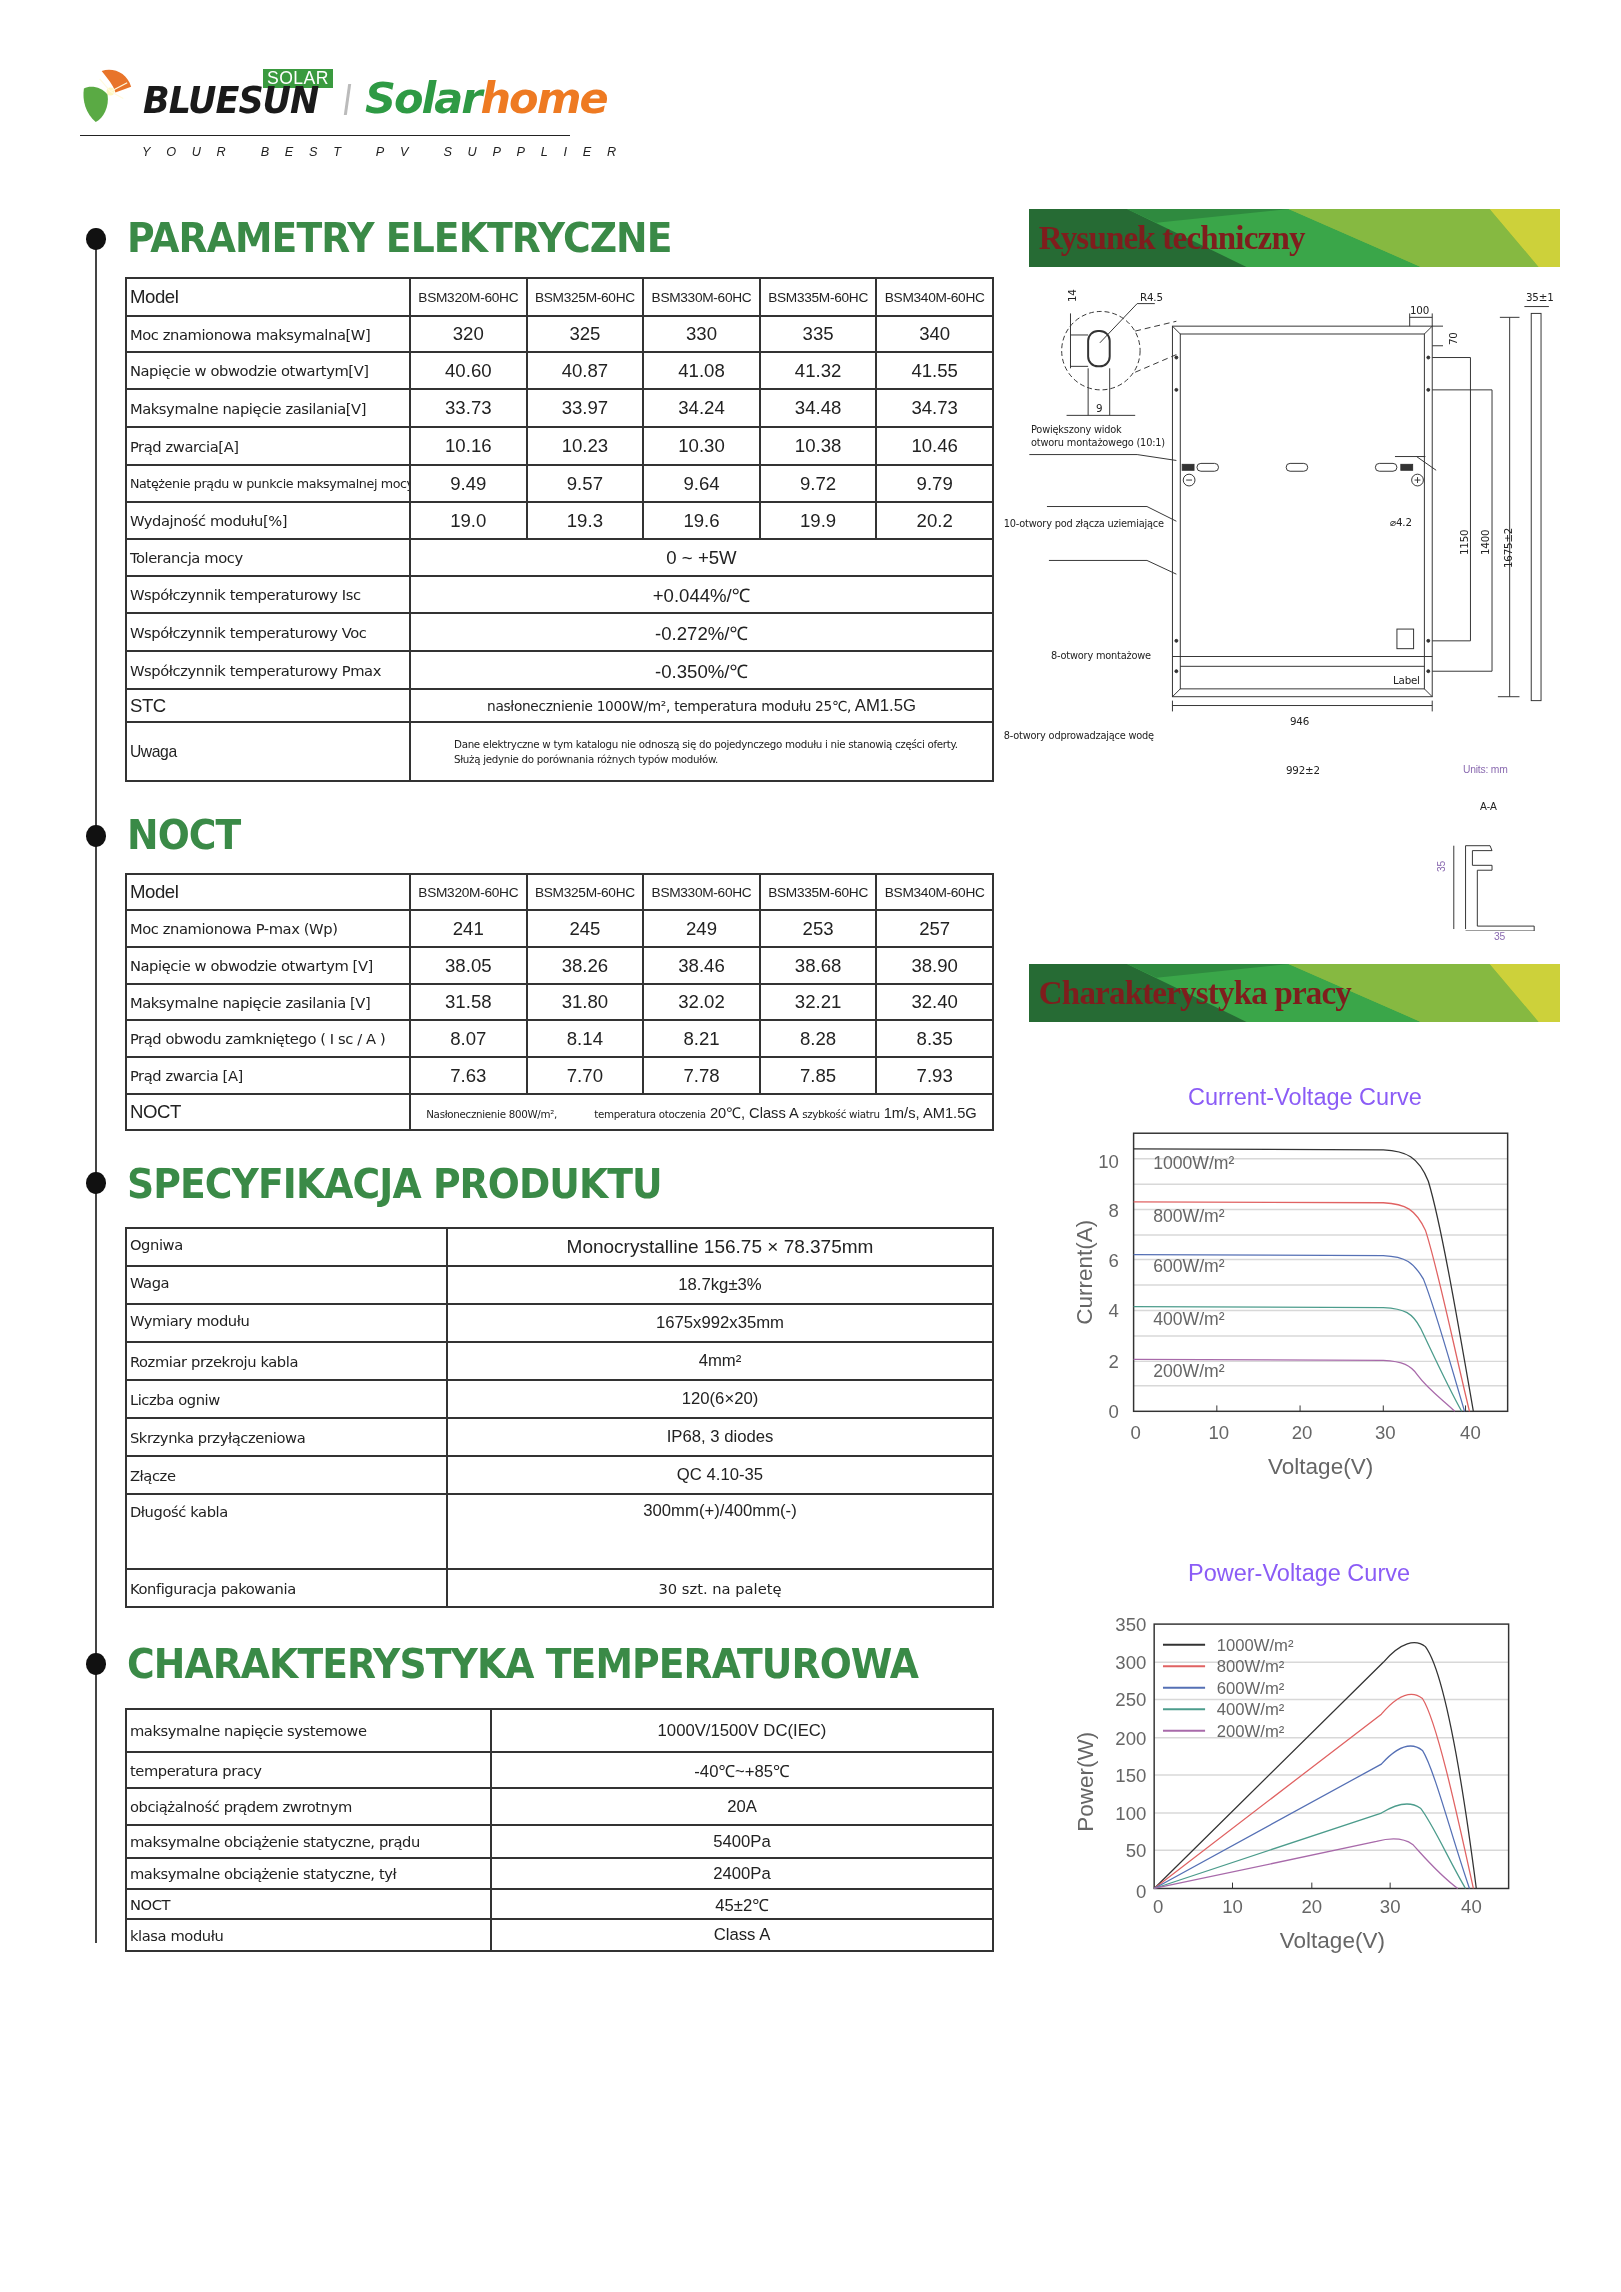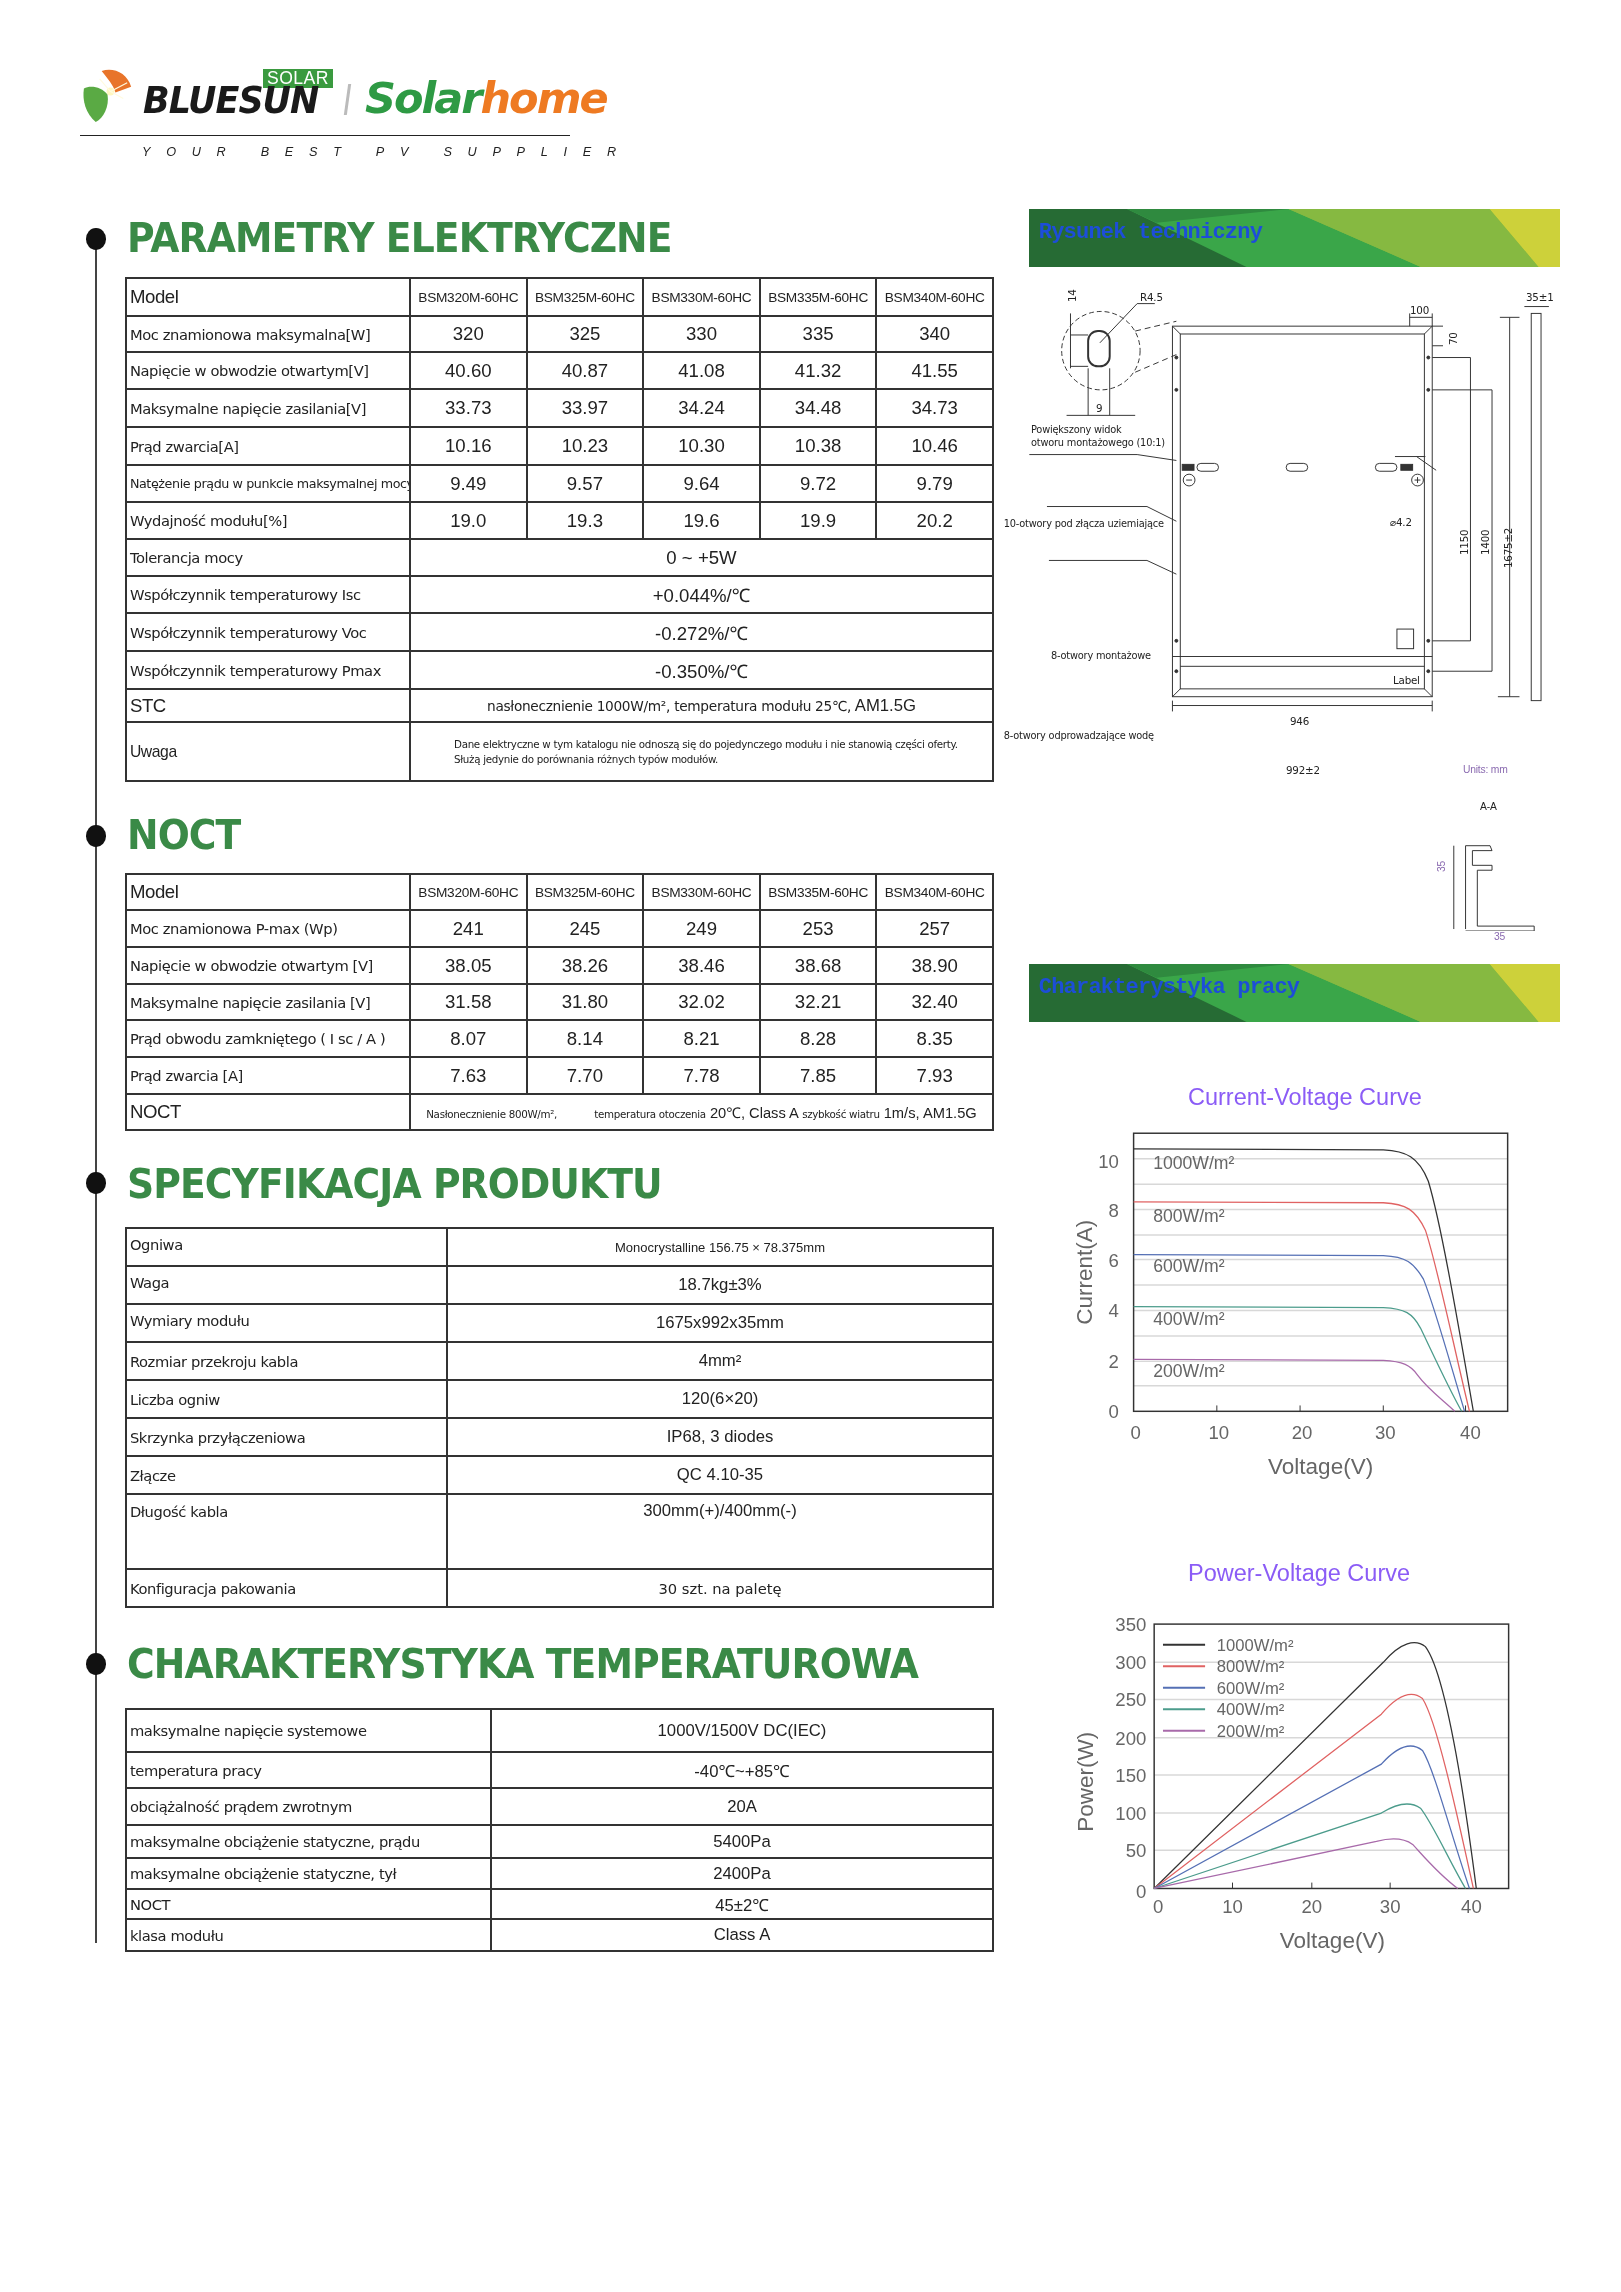--- a/index.html
+++ b/index.html
@@ -26,21 +26,21 @@
   table.t td.lbl.small{font-size:12.7px;}
   table.t td.val{text-align:center;font-size:18.6px;}
   table.t td.hdr{text-align:center;font-size:13.7px;letter-spacing:-0.3px;}
   table.t td.note{font-size:10.3px;font-family:"DejaVu Sans",sans-serif;white-space:normal;line-height:14.7px;padding-left:43px;letter-spacing:-0.3px;}
   table.t td.cond{text-align:center;font-size:14.7px;margin-left:36px;}
   table.t td.cond .sm{font-size:10.3px;font-family:"DejaVu Sans",sans-serif;letter-spacing:-0.3px;}
   table.t td.cond .md{font-size:16.7px;}
   
   .banner{position:absolute;left:1029px;width:531px;height:58px;overflow:hidden;}
   .banner svg{position:absolute;left:0;top:0;}
-  .banner .btxt{position:absolute;left:9.8px;top:10.8px;color:#1d4ed8;font-family:Liberation Mono, monospace;font-weight:bold;font-size:22px;letter-spacing:-0.8px;}
+  .banner .btxt{position:absolute;left:9.8px;top:10.8px;color:#7f1d1d;font-family:Liberation Serif, serif;font-weight:bold;font-size:33px;letter-spacing:-0.8px;}
   
   .drawing{position:absolute;left:990px;top:284px;width:608px;height:647px;}
   .dtext{position:absolute;font-family:"DejaVu Sans",sans-serif;font-size:10.3px;color:#222;letter-spacing:-0.2px;white-space:nowrap;}
   
   .chart-title{position:absolute;font-size:23.5px;color:#8b5cf6;white-space:nowrap;}
   .chart svg text{font-family:"Liberation Sans",sans-serif;}
 </style>
 </head>
 <body>
 
@@ -237,21 +237,21 @@
 
 <div class="sec-title" style="top:1160px">SPECYFIKACJA PRODUKTU</div>
 <table class="t" style="top:1227px">
   <colgroup>
       <col style="width:321px">
       <col>
     </colgroup>
   <tbody>
       <tr style="height:38px">
         <td class="lbl" style="vertical-align:top;padding-top:6.9px">Ogniwa</td>
-        <td class="val" style="font-size:13px">Monocrystalline 156.75 × 78.375mm</td>
+        <td class="val" style="font-size:19px">Monocrystalline 156.75 × 78.375mm</td>
       </tr>
   <tr style="height:38px">
         <td class="lbl" style="vertical-align:top;padding-top:6.9px">Waga</td>
         <td class="val" style="font-size:16.7px">18.7kg±3%</td>
       </tr>
   <tr style="height:38px">
         <td class="lbl" style="vertical-align:top;padding-top:6.9px">Wymiary modułu</td>
         <td class="val" style="font-size:16.7px">1675x992x35mm</td>
       </tr>
   <tr style="height:38px">

